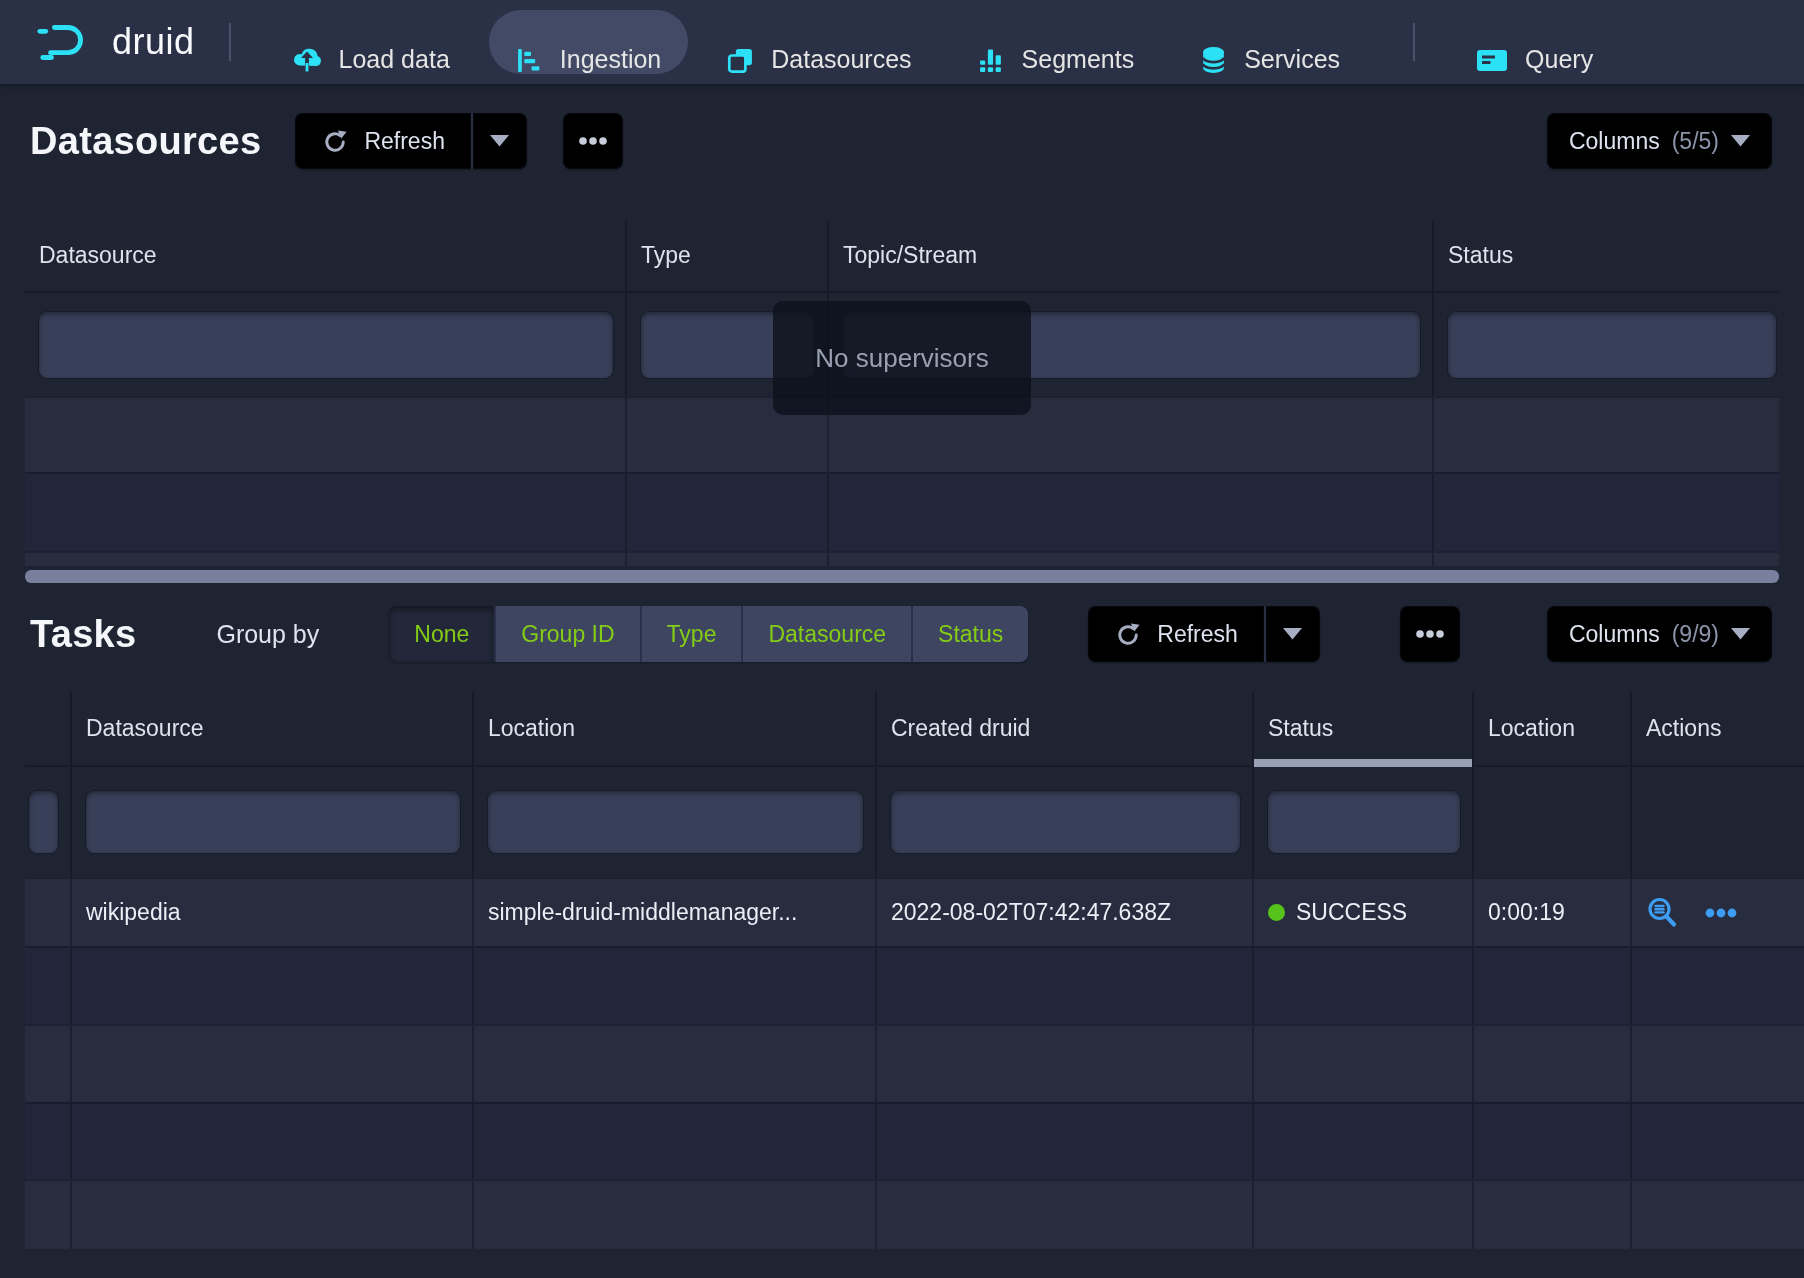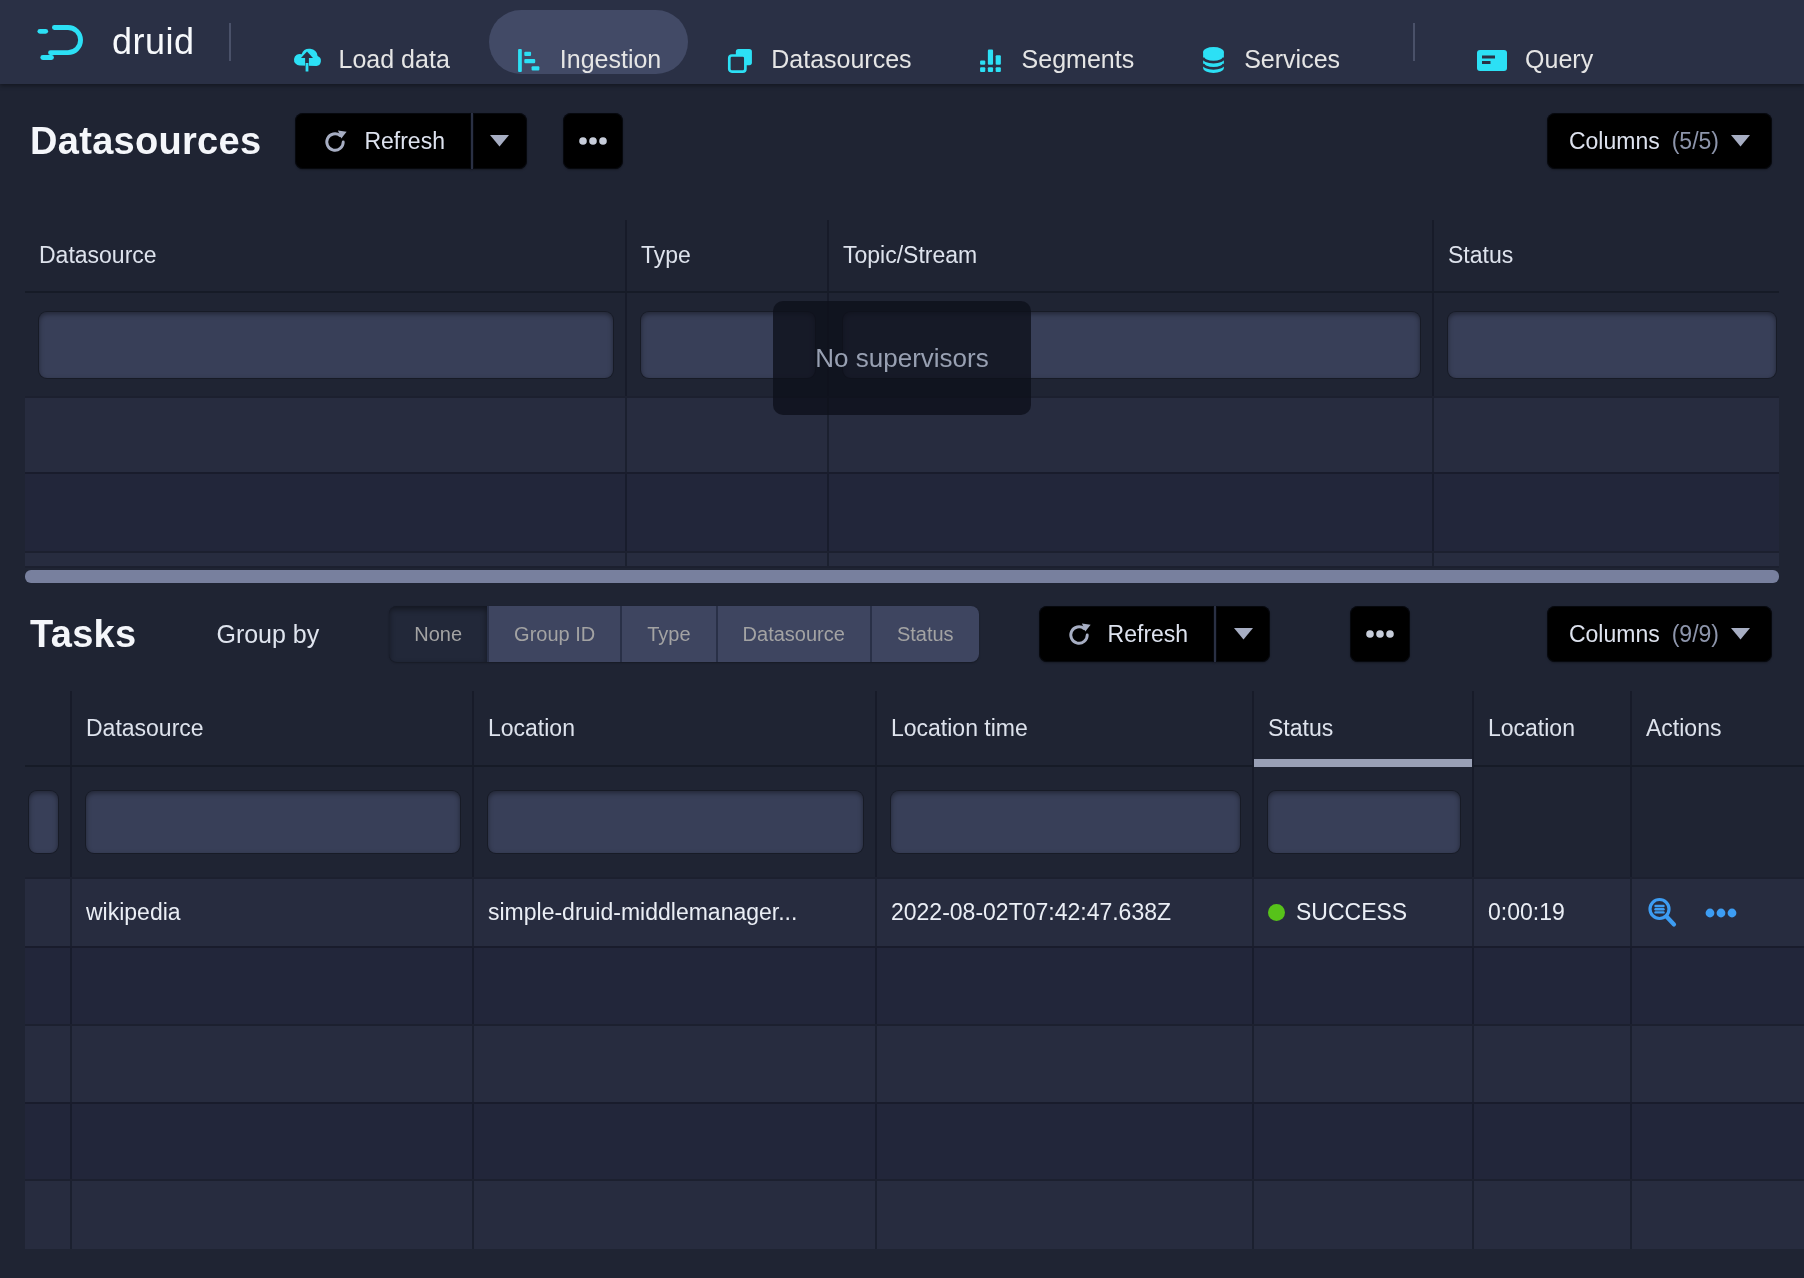--- a/index.html
+++ b/index.html
@@ -51,22 +51,22 @@
   .btn-more { width:60px; margin-left:36px; letter-spacing:2px; }
   .btn-columns { margin-left:auto; padding:0 22px; gap:12px; }
   .muted { color:#8d95ab; }
 
   .groupby-label { font-size:25px; color:#dfe4ee; margin-left:48px; }
   .btn-group {
     display:inline-flex; margin-left:38px; border-radius:8px; overflow:hidden;
     box-shadow: inset 0 0 0 1px rgba(14,17,28,.5), 0 1px 2px rgba(0,0,0,.3);
   }
   .gbtn {
-    height:56px; padding:8px 25px; font-size:20px; font-family:inherit;
-    background:#3e4560; color:#a3a3a3; border:none; cursor:pointer;
+    height:56px; padding:8px 25px; font-size:23px; font-family:inherit;
+    background:#3e4560; color:#84cc16; border:none; cursor:pointer;
     border-right:2px solid #293047;
   }
   .gbtn:last-child { border-right:none; }
   .gbtn.active { background:#222839; box-shadow: inset 0 3px 6px rgba(0,0,0,.45); }
 
   
   .sup-table { position:relative; margin:50px 25px 0 25px; }
   .sup-grid { display:grid; grid-template-columns:602px 202px 605px 345px; }
   .task-table { position:relative; margin:28px 0 0 25px; width:1779px; }
   .task-grid { display:grid; grid-template-columns:47px 402px 403px 377px 220px 158px 172px; }
@@ -340,21 +340,21 @@
             </svg>
         </span>
       </button>
     </div>
 
     <div class="task-table">
       <div class="task-grid head-row">
         <div class="cell head-cell cell-narrow"></div>
         <div class="cell head-cell">Datasource</div>
         <div class="cell head-cell">Location</div>
-        <div class="cell head-cell">Location time</div>
+        <div class="cell head-cell">Created druid</div>
         <div class="cell head-cell">
           <span>Status</span>
           <span class="sort-bar"></span>
         </div>
         <div class="cell head-cell">Location</div>
         <div class="cell head-cell">Actions</div>
       </div>
 
       <div class="task-grid filter-row">
         <div class="cell cell-narrow">

